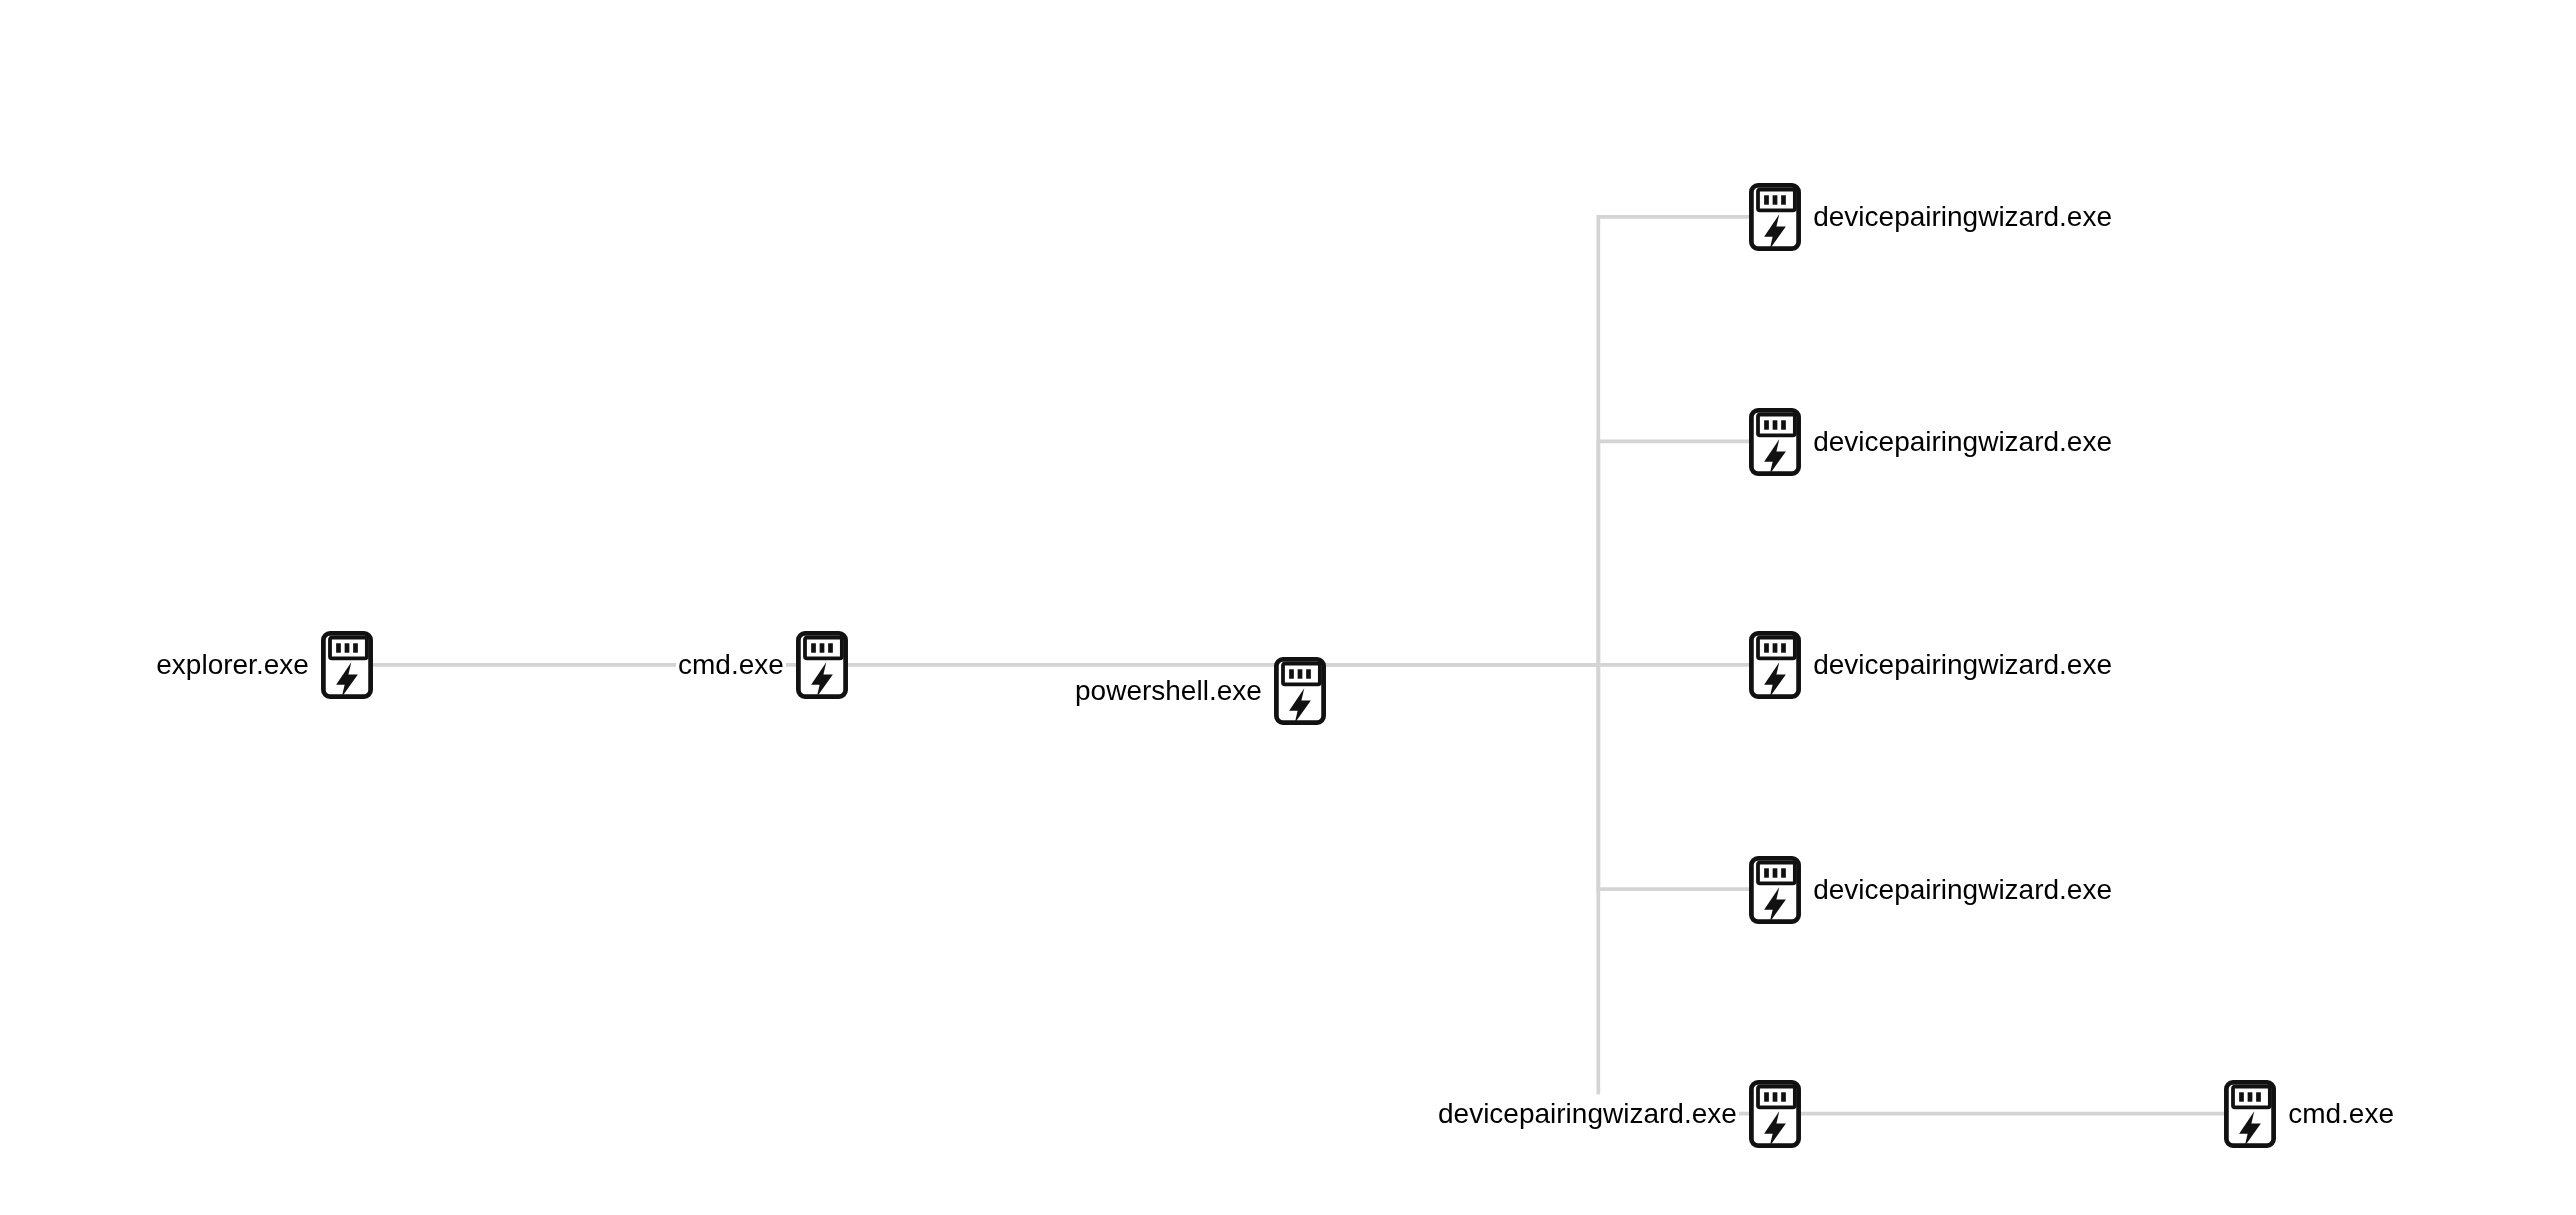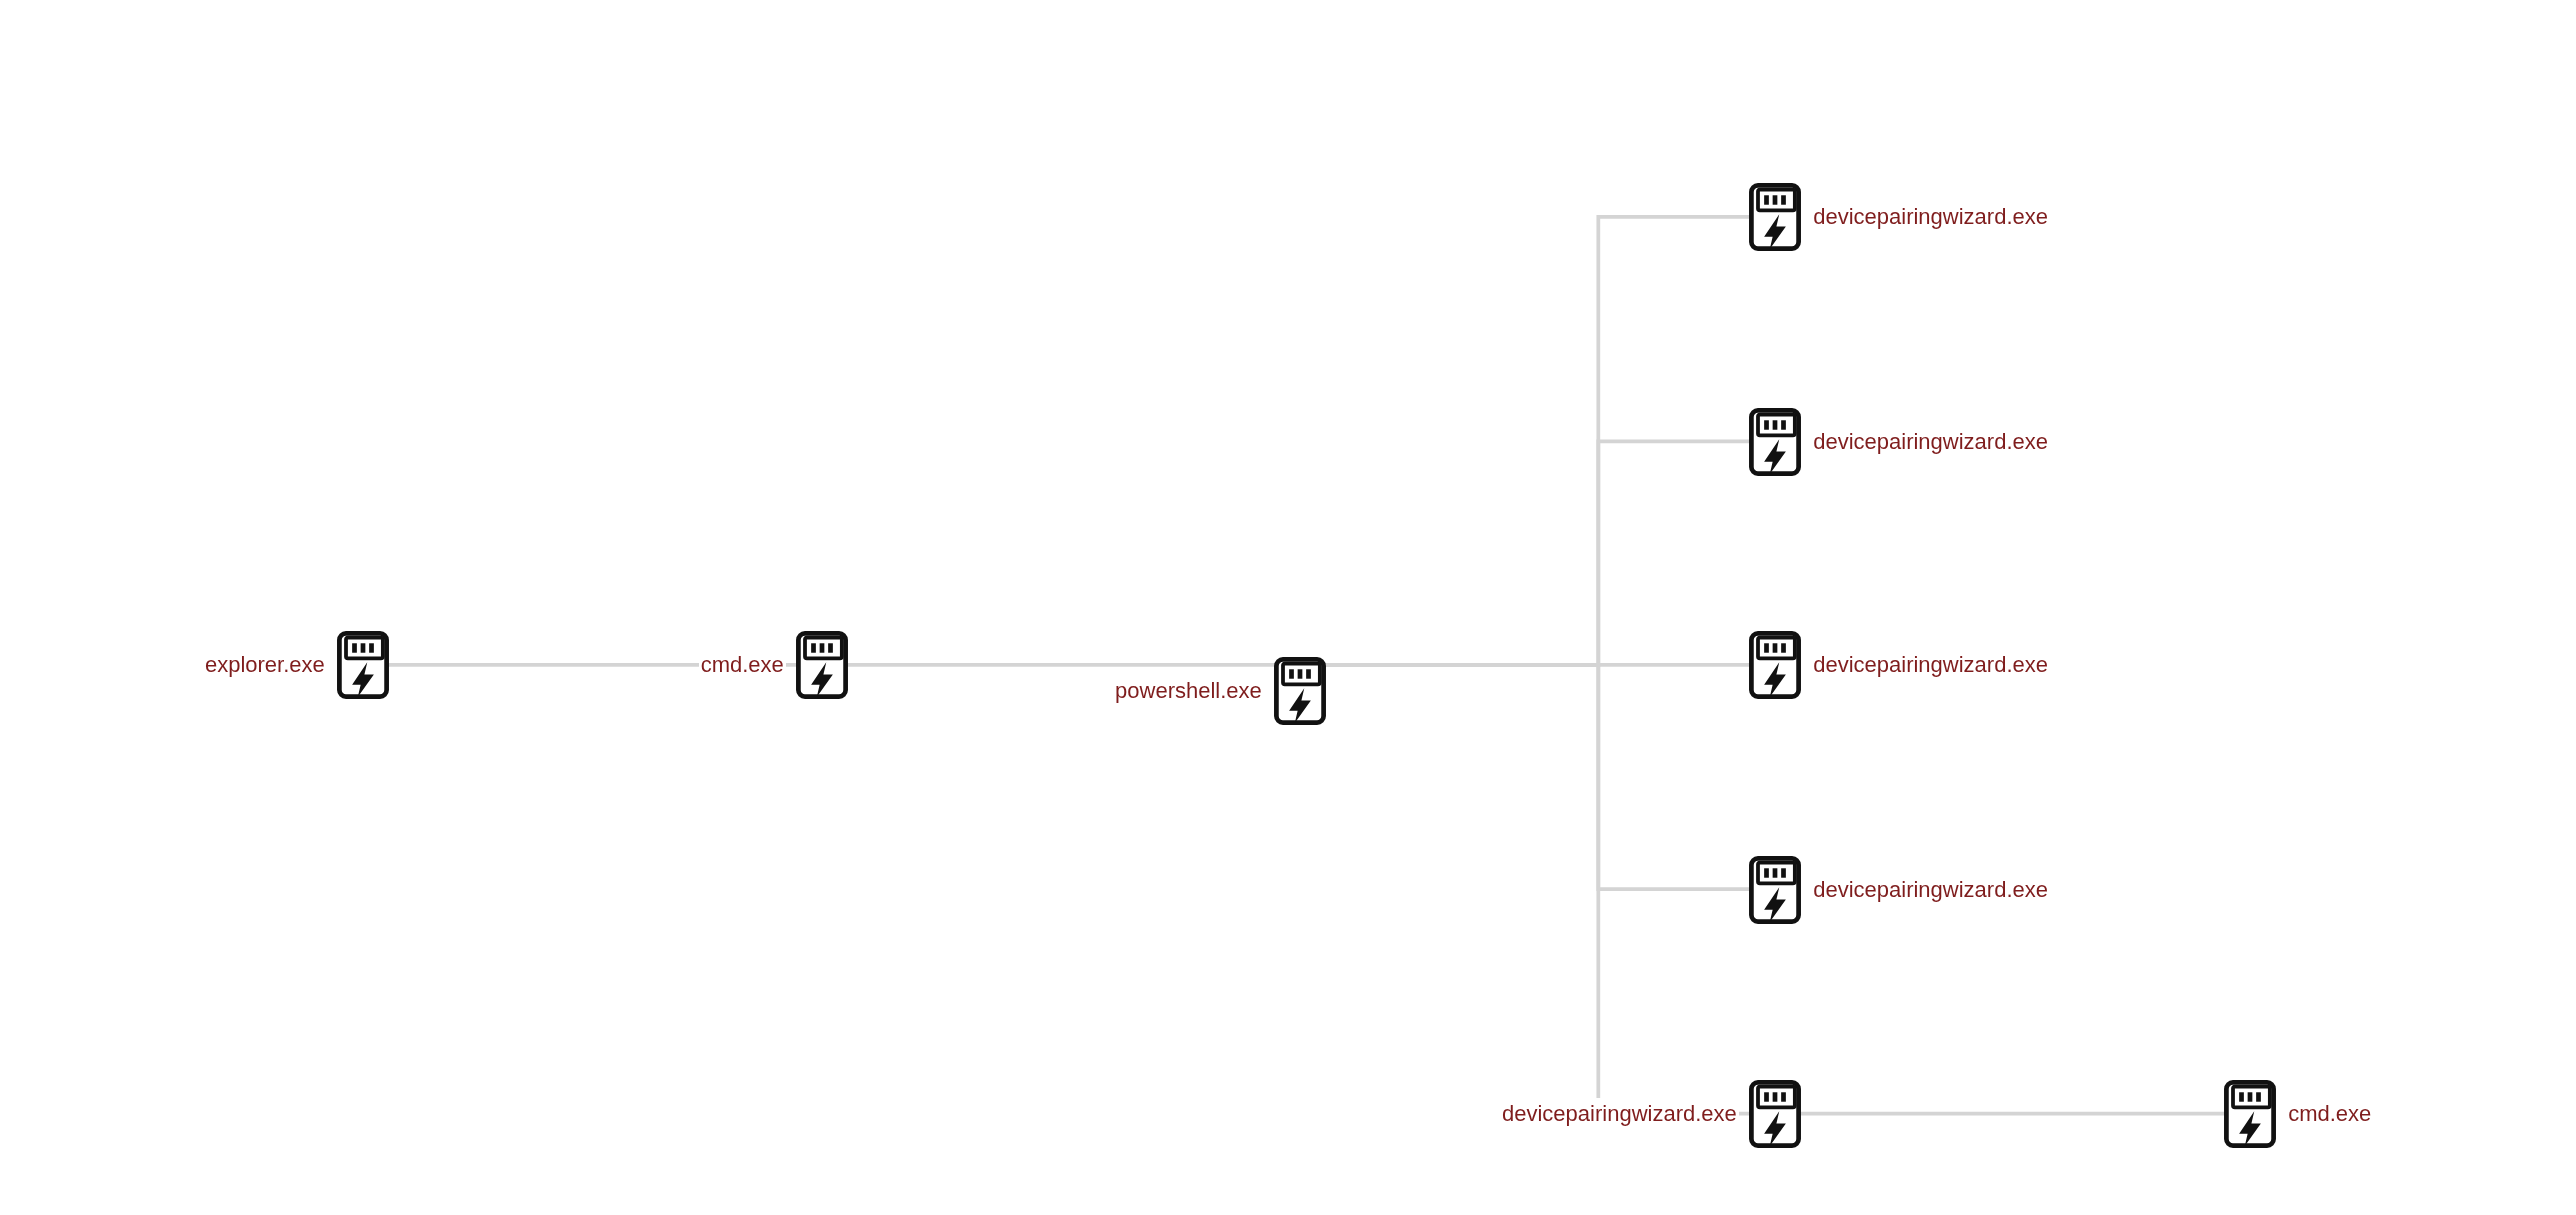--- a/index.html
+++ b/index.html
@@ -55,23 +55,23 @@
   .proc-icon .pin,
   .proc-icon .bolt {
     fill: #111111;
     stroke: none;
   }
   .node-label {
     position: absolute;
     top: 50%;
     transform: translateY(-50%);
     white-space: nowrap;
-    font-size: 22px;
+    font-size: 28px;
     line-height: 1.2;
-    color: #7f1d1d;
+    color: #000000;
     background: #ffffff;
     padding: 2.8px 1.9px;
   }
   .node-label.side-left {
     right: calc(100% + 10.3px);
   }
   .node-label.side-right {
     left: calc(100% + 10.3px);
   }
 </style>
@@ -83,21 +83,21 @@
       <polyline points="369,708 875,708" stroke="#d4d4d4" stroke-width="4"></polyline>
       <polyline points="875,708 1384,708" stroke="#d4d4d4" stroke-width="4"></polyline>
       <polyline points="1384,708 1702,708 1702,231 1890,231" stroke="#d4d4d4" stroke-width="4"></polyline>
       <polyline points="1384,708 1702,708 1702,470 1890,470" stroke="#d4d4d4" stroke-width="4"></polyline>
       <polyline points="1384,708 1890,708" stroke="#d4d4d4" stroke-width="4"></polyline>
       <polyline points="1384,708 1702,708 1702,947 1890,947" stroke="#d4d4d4" stroke-width="4"></polyline>
       <polyline points="1384,708 1702,708 1702,1186 1890,1186" stroke="#d4d4d4" stroke-width="4"></polyline>
       <polyline points="1890,1186 2396,1186" stroke="#d4d4d4" stroke-width="4"></polyline>
     </svg>
   <div id="nodes">
-  <div class="node" style="left: 337px; top: 631px;">
+  <div class="node" style="left: 321px; top: 631px;">
     <svg class="proc-icon" viewBox="0 0 55 72" aria-hidden="true">
       <rect class="outer" x="2.5" y="2.5" width="50" height="67" rx="7"></rect>
       <rect class="band" x="9.5" y="7" width="39" height="22" rx="2"></rect>
       <rect class="pin" x="16" y="13" width="5" height="10"></rect>
       <rect class="pin" x="25" y="13" width="5" height="10"></rect>
       <rect class="pin" x="34" y="13" width="5" height="10"></rect>
       <polygon class="bolt" points="32,33 16,57 25,57 22,70 39,46 29,46"></polygon>
     </svg>
     <span class="node-label side-left">explorer.exe</span>
   </div>

